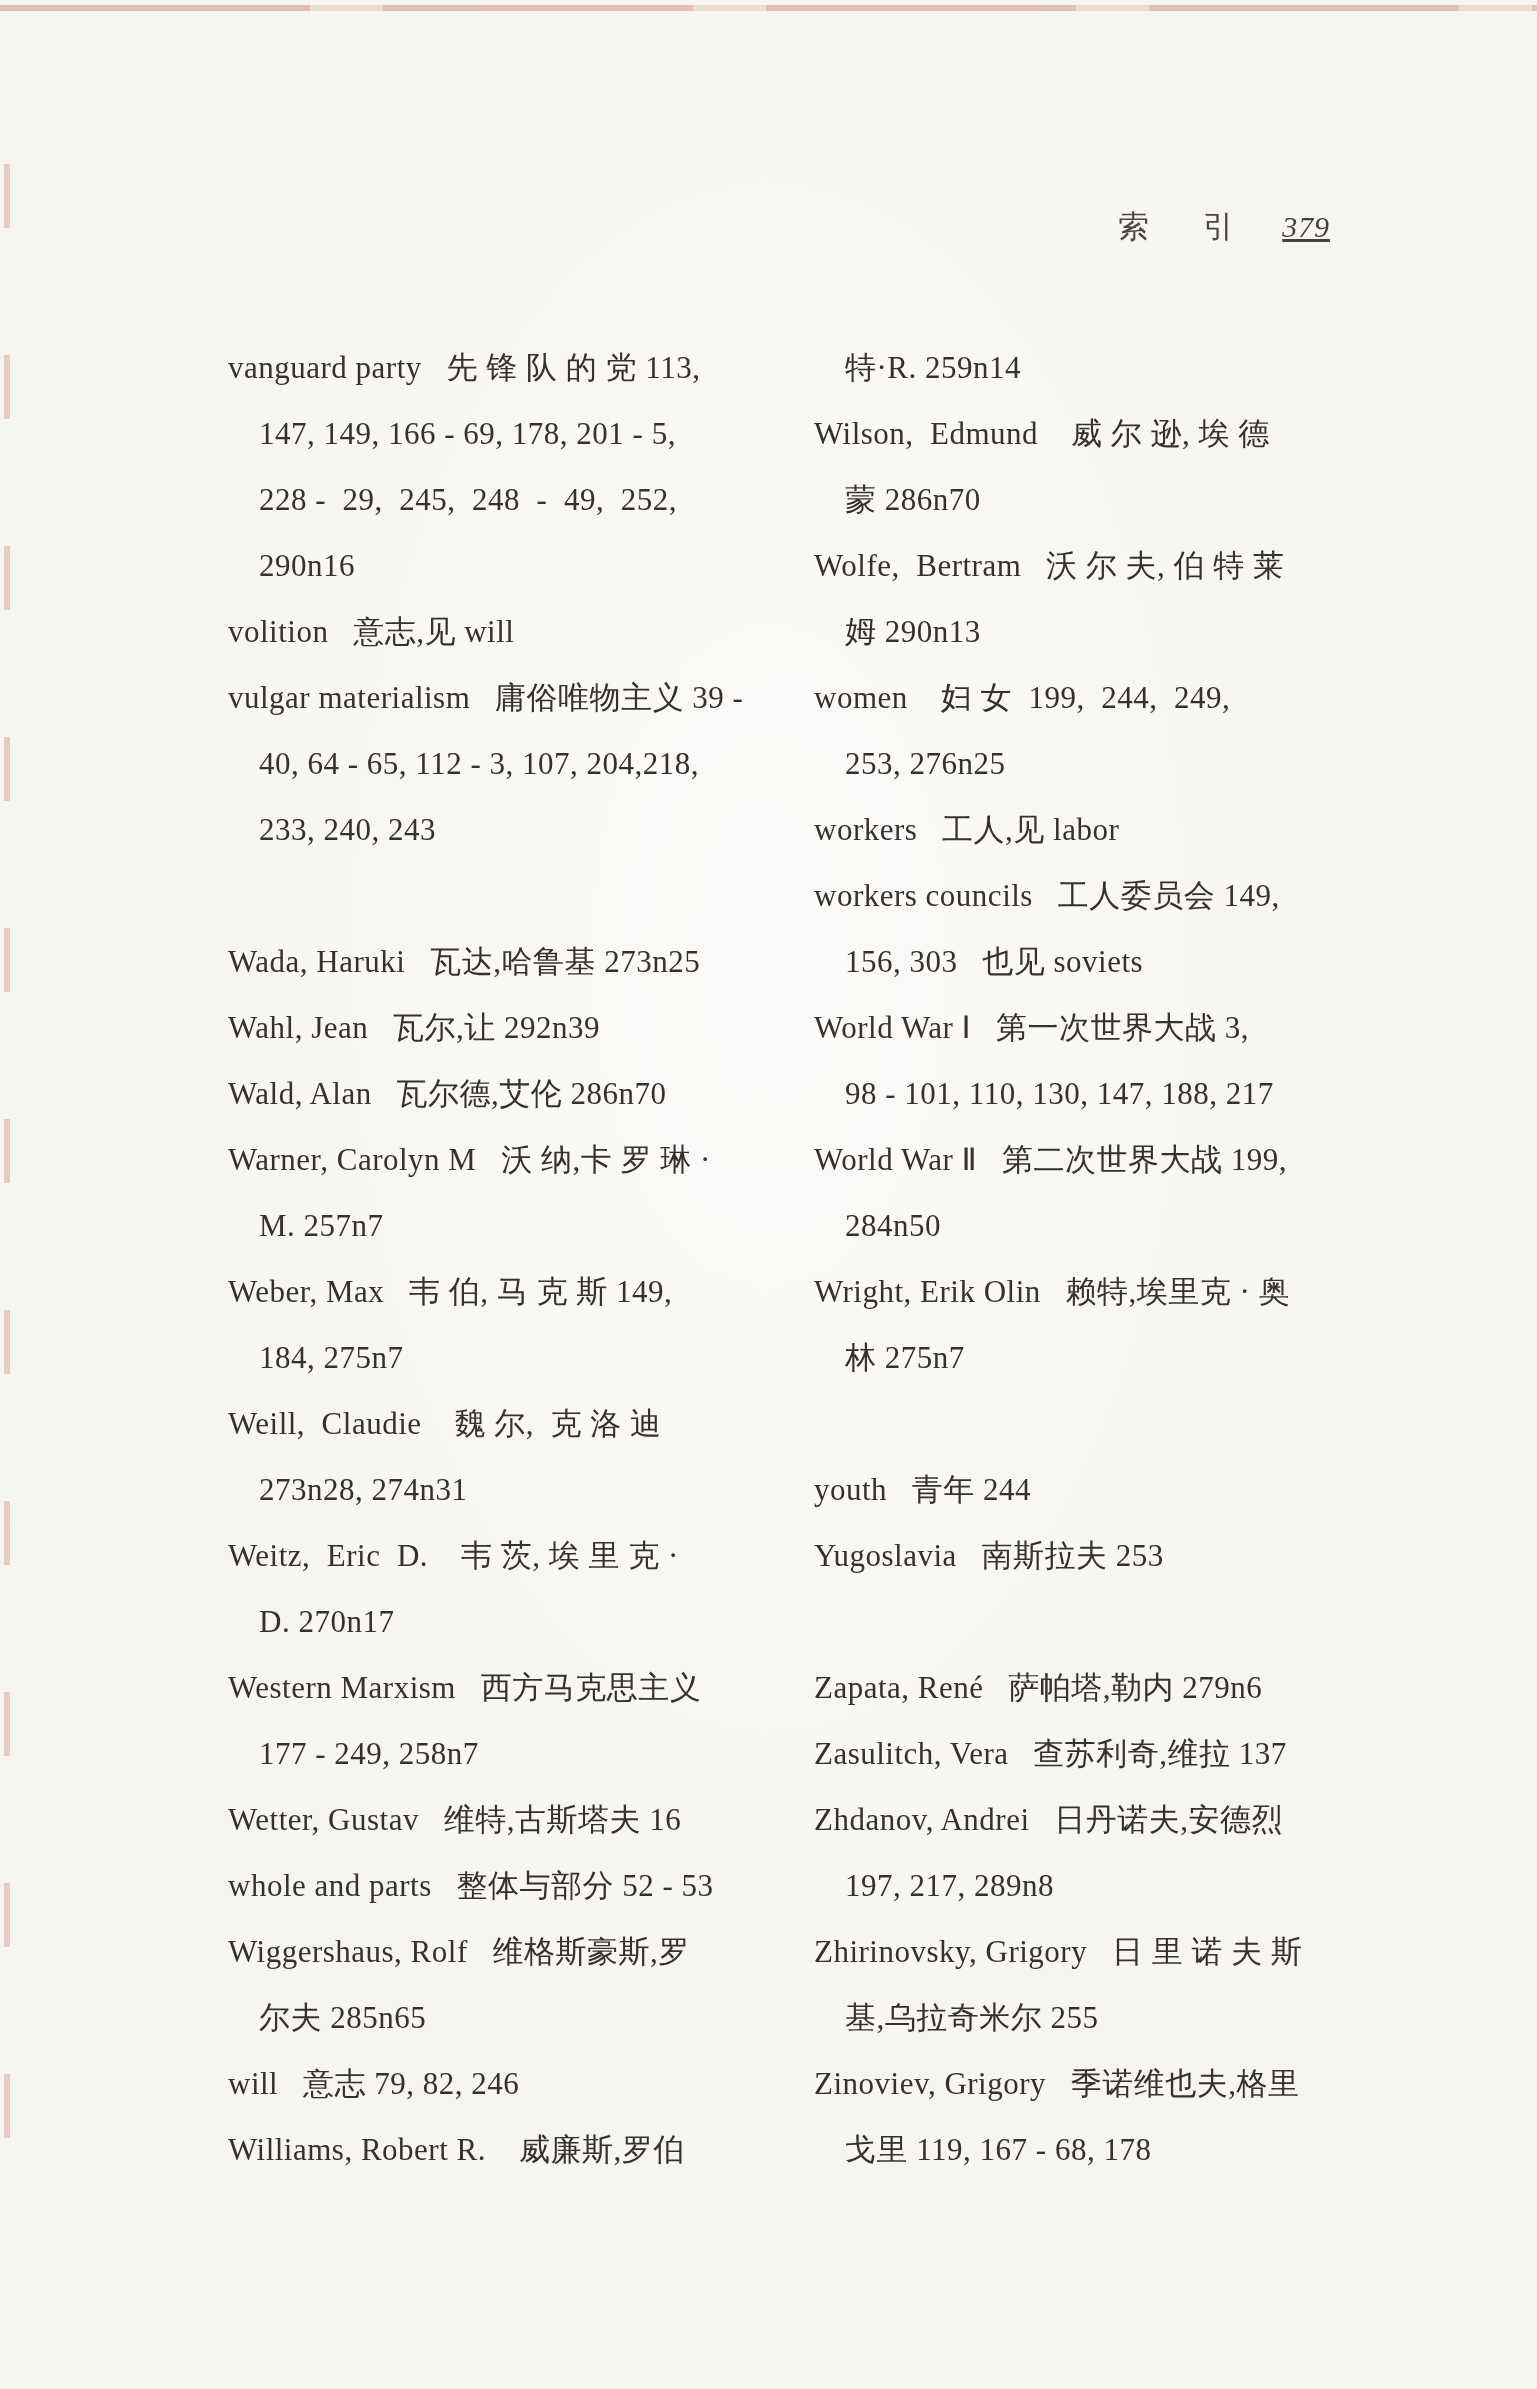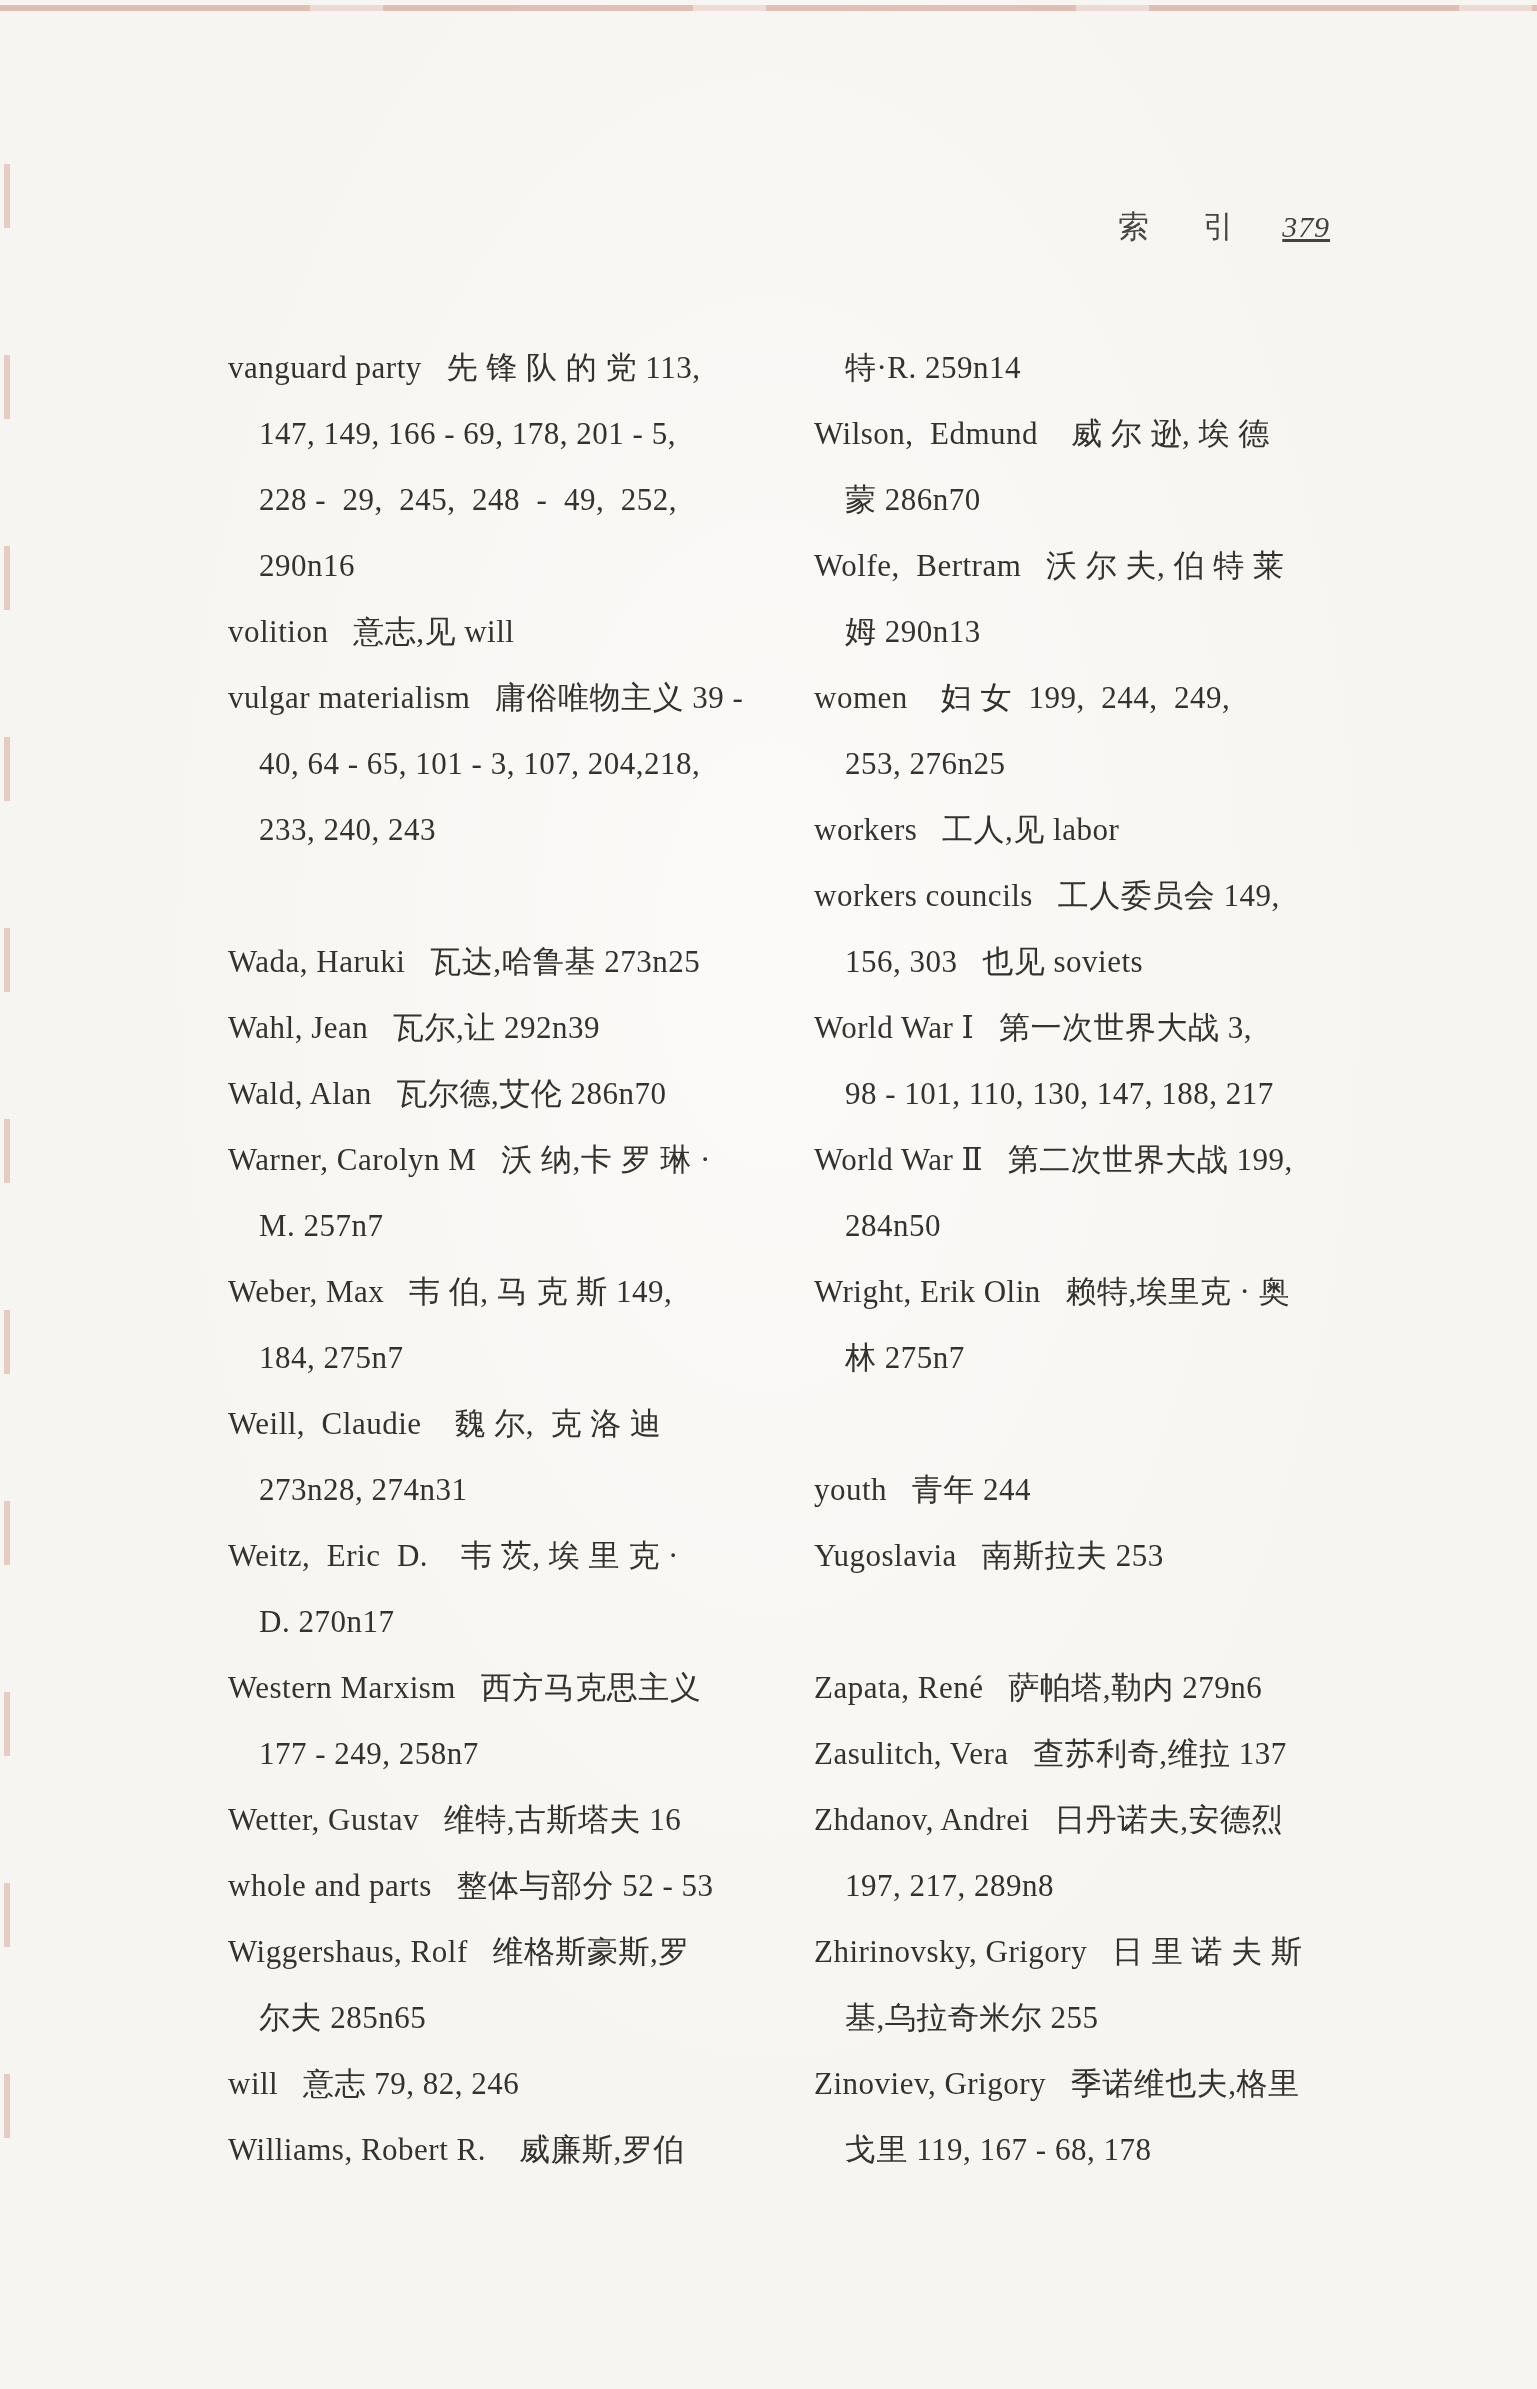--- a/index.html
+++ b/index.html
@@ -36,21 +36,21 @@
     position:absolute;left:1118px;top:206px;
     display:flex;align-items:baseline;
     font-size:31px;color:var(--ink-soft);
     letter-spacing:0.9px;
   }
   .page-header .hchar{margin-right:53px;}
   .page-header .pagenum{
     font-style:italic;font-size:30px;margin-left:-5.5px;color:#45423e;text-decoration:underline;
   }
   .col{
-    position:absolute;top:335px;width:593px;
+    position:absolute;top:335px;width:593px;font-family:Liberation Serif, serif;
   }
   .col-left{left:228px;}
   .col-right{left:814px;}
   .line{
     height:66px;line-height:66px;
     font-size:31px;
     white-space:pre;
     letter-spacing:0.5px;
     color:var(--ink);
   }
@@ -70,21 +70,21 @@
   </header>
 
   <main>
     <section class="col col-left" id="col-left">
         <div class="line">vanguard party   先 锋 队 的 党 113,</div>
         <div class="line indent">147, 149, 166 - 69, 178, 201 - 5,</div>
         <div class="line indent">228 -  29,  245,  248  -  49,  252,</div>
         <div class="line indent">290n16</div>
         <div class="line">volition   意志,见 will</div>
         <div class="line">vulgar materialism   庸俗唯物主义 39 -</div>
-        <div class="line indent">40, 64 - 65, 101 - 3, 107, 204,218,</div>
+        <div class="line indent">40, 64 - 65, 112 - 3, 107, 204,218,</div>
         <div class="line indent">233, 240, 243</div>
         <div class="line"></div>
         <div class="line">Wada, Haruki   瓦达,哈鲁基 273n25</div>
         <div class="line">Wahl, Jean   瓦尔,让 292n39</div>
         <div class="line">Wald, Alan   瓦尔德,艾伦 286n70</div>
         <div class="line">Warner, Carolyn M   沃 纳,卡 罗 琳 ·</div>
         <div class="line indent">M. 257n7</div>
         <div class="line">Weber, Max   韦 伯, 马 克 斯 149,</div>
         <div class="line indent">184, 275n7</div>
         <div class="line">Weill,  Claudie    魏 尔,  克 洛 迪</div>

